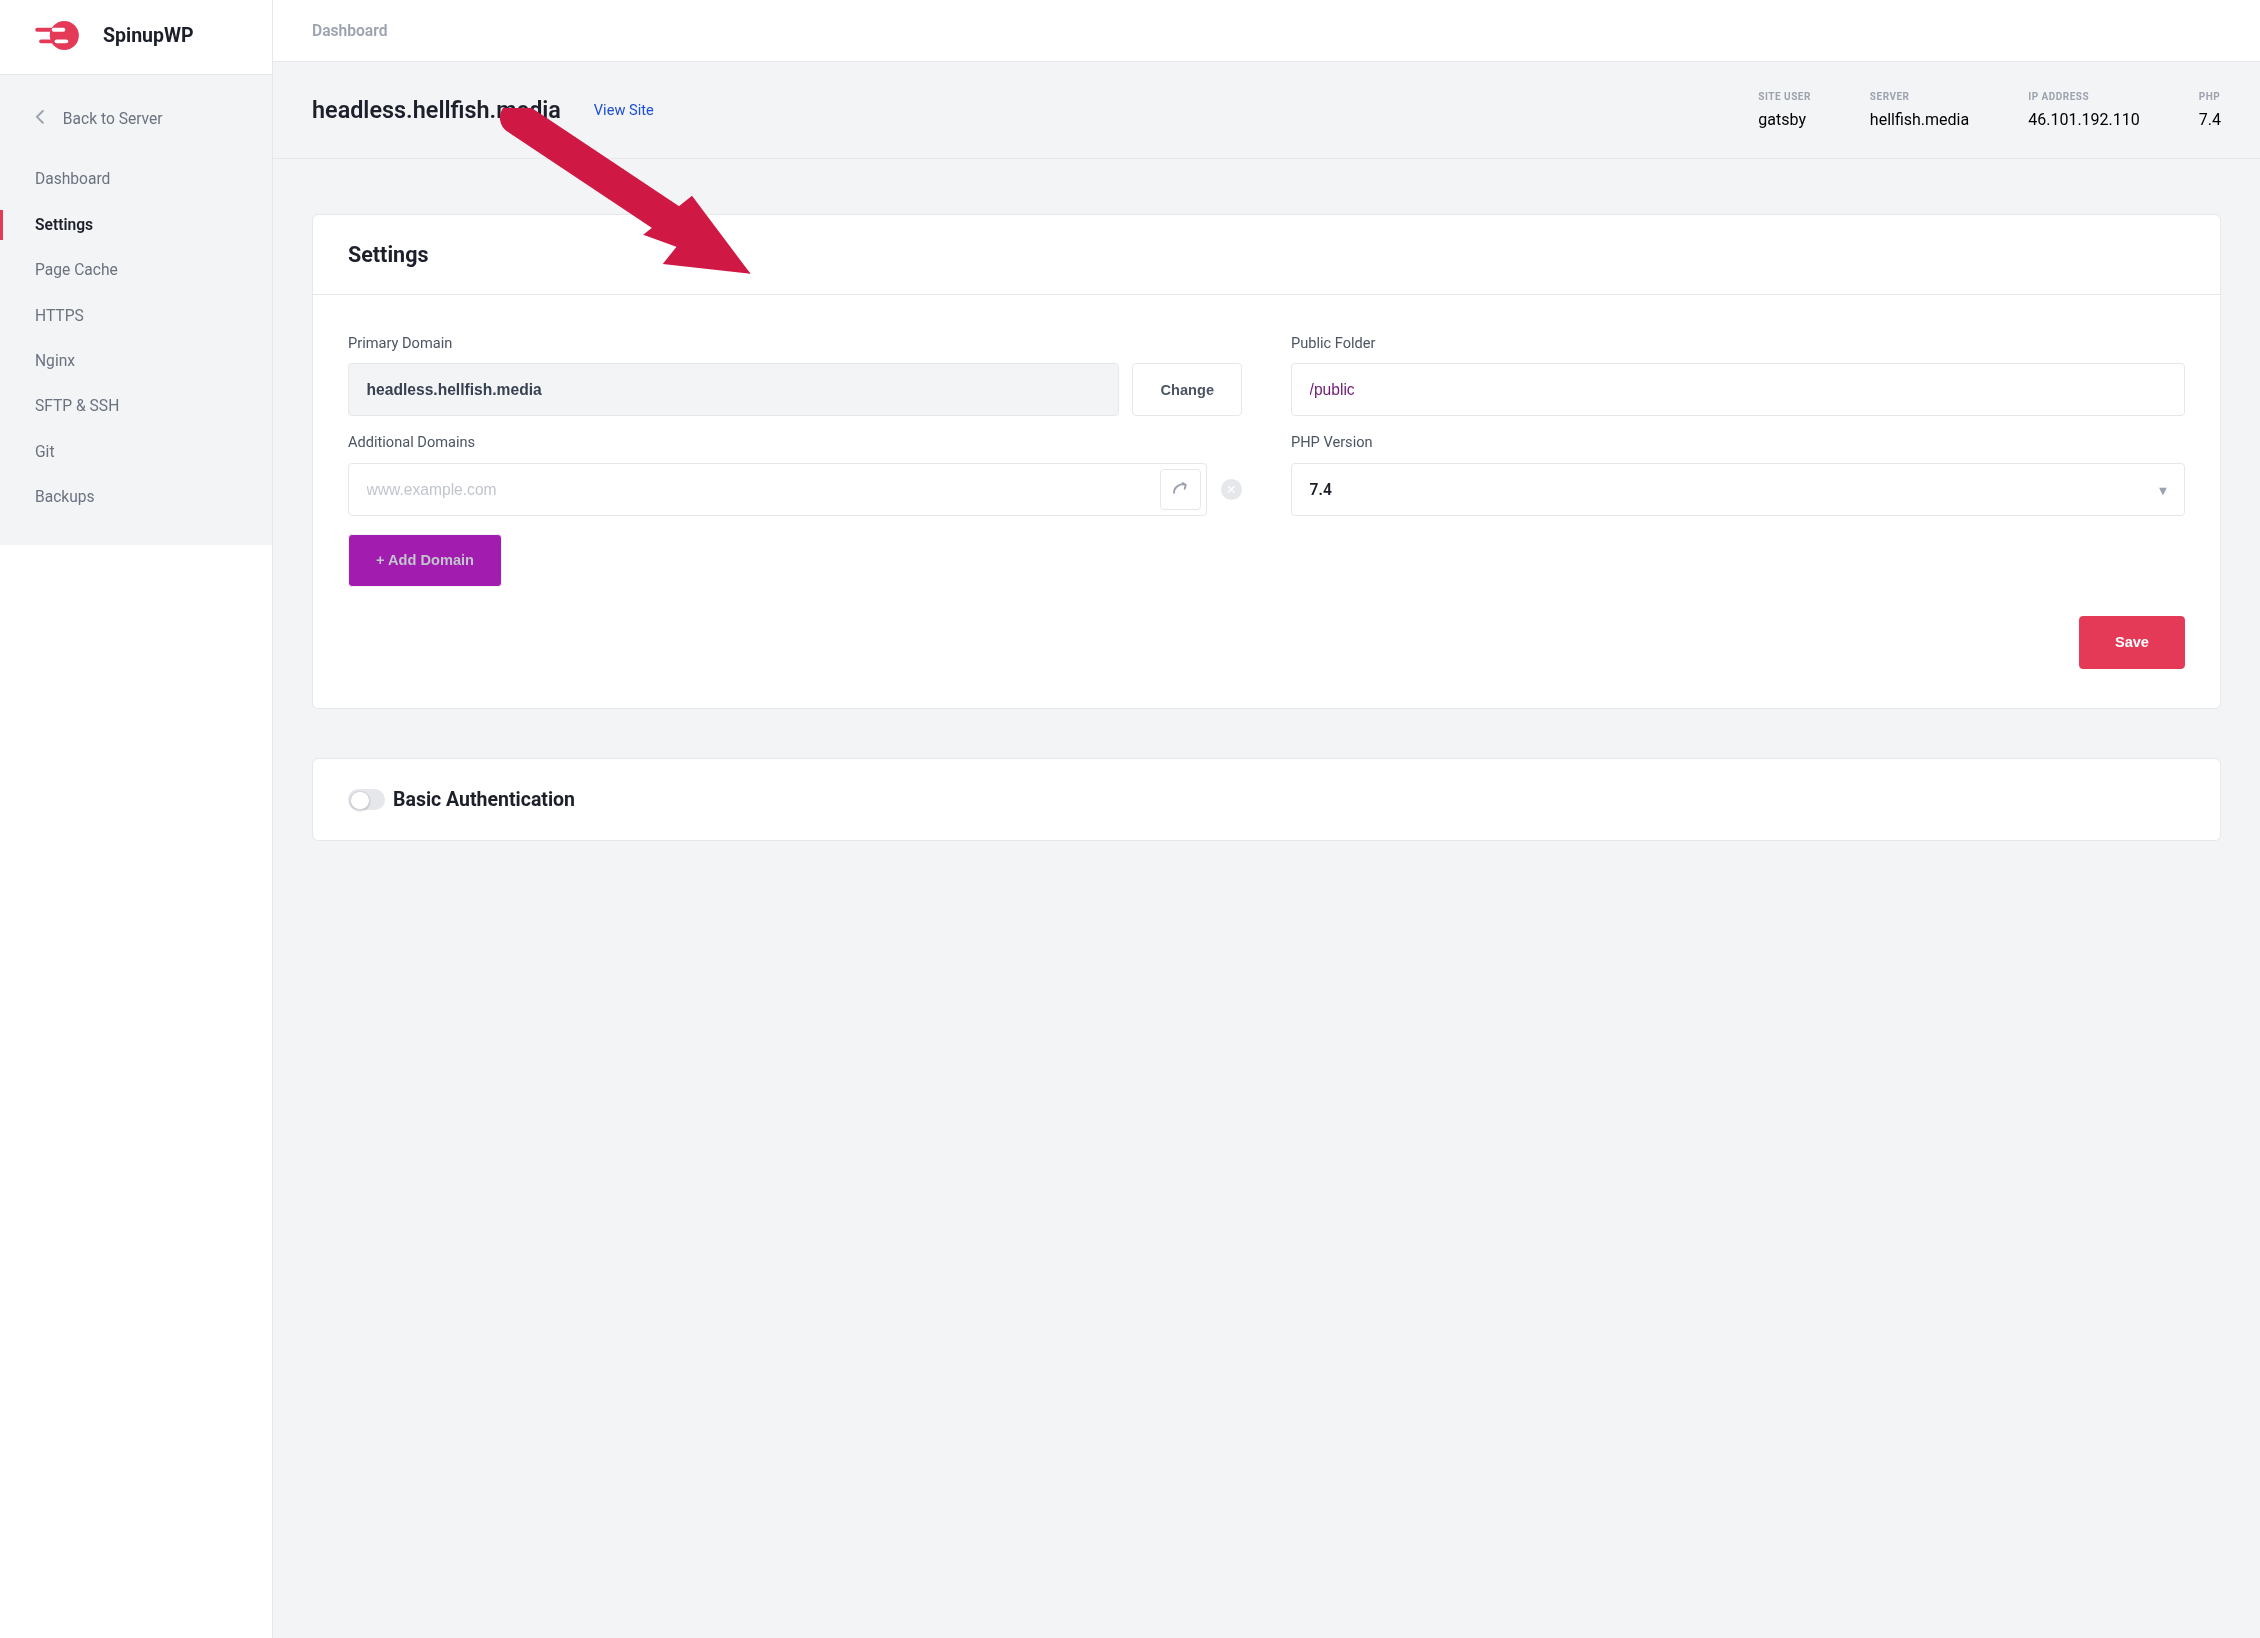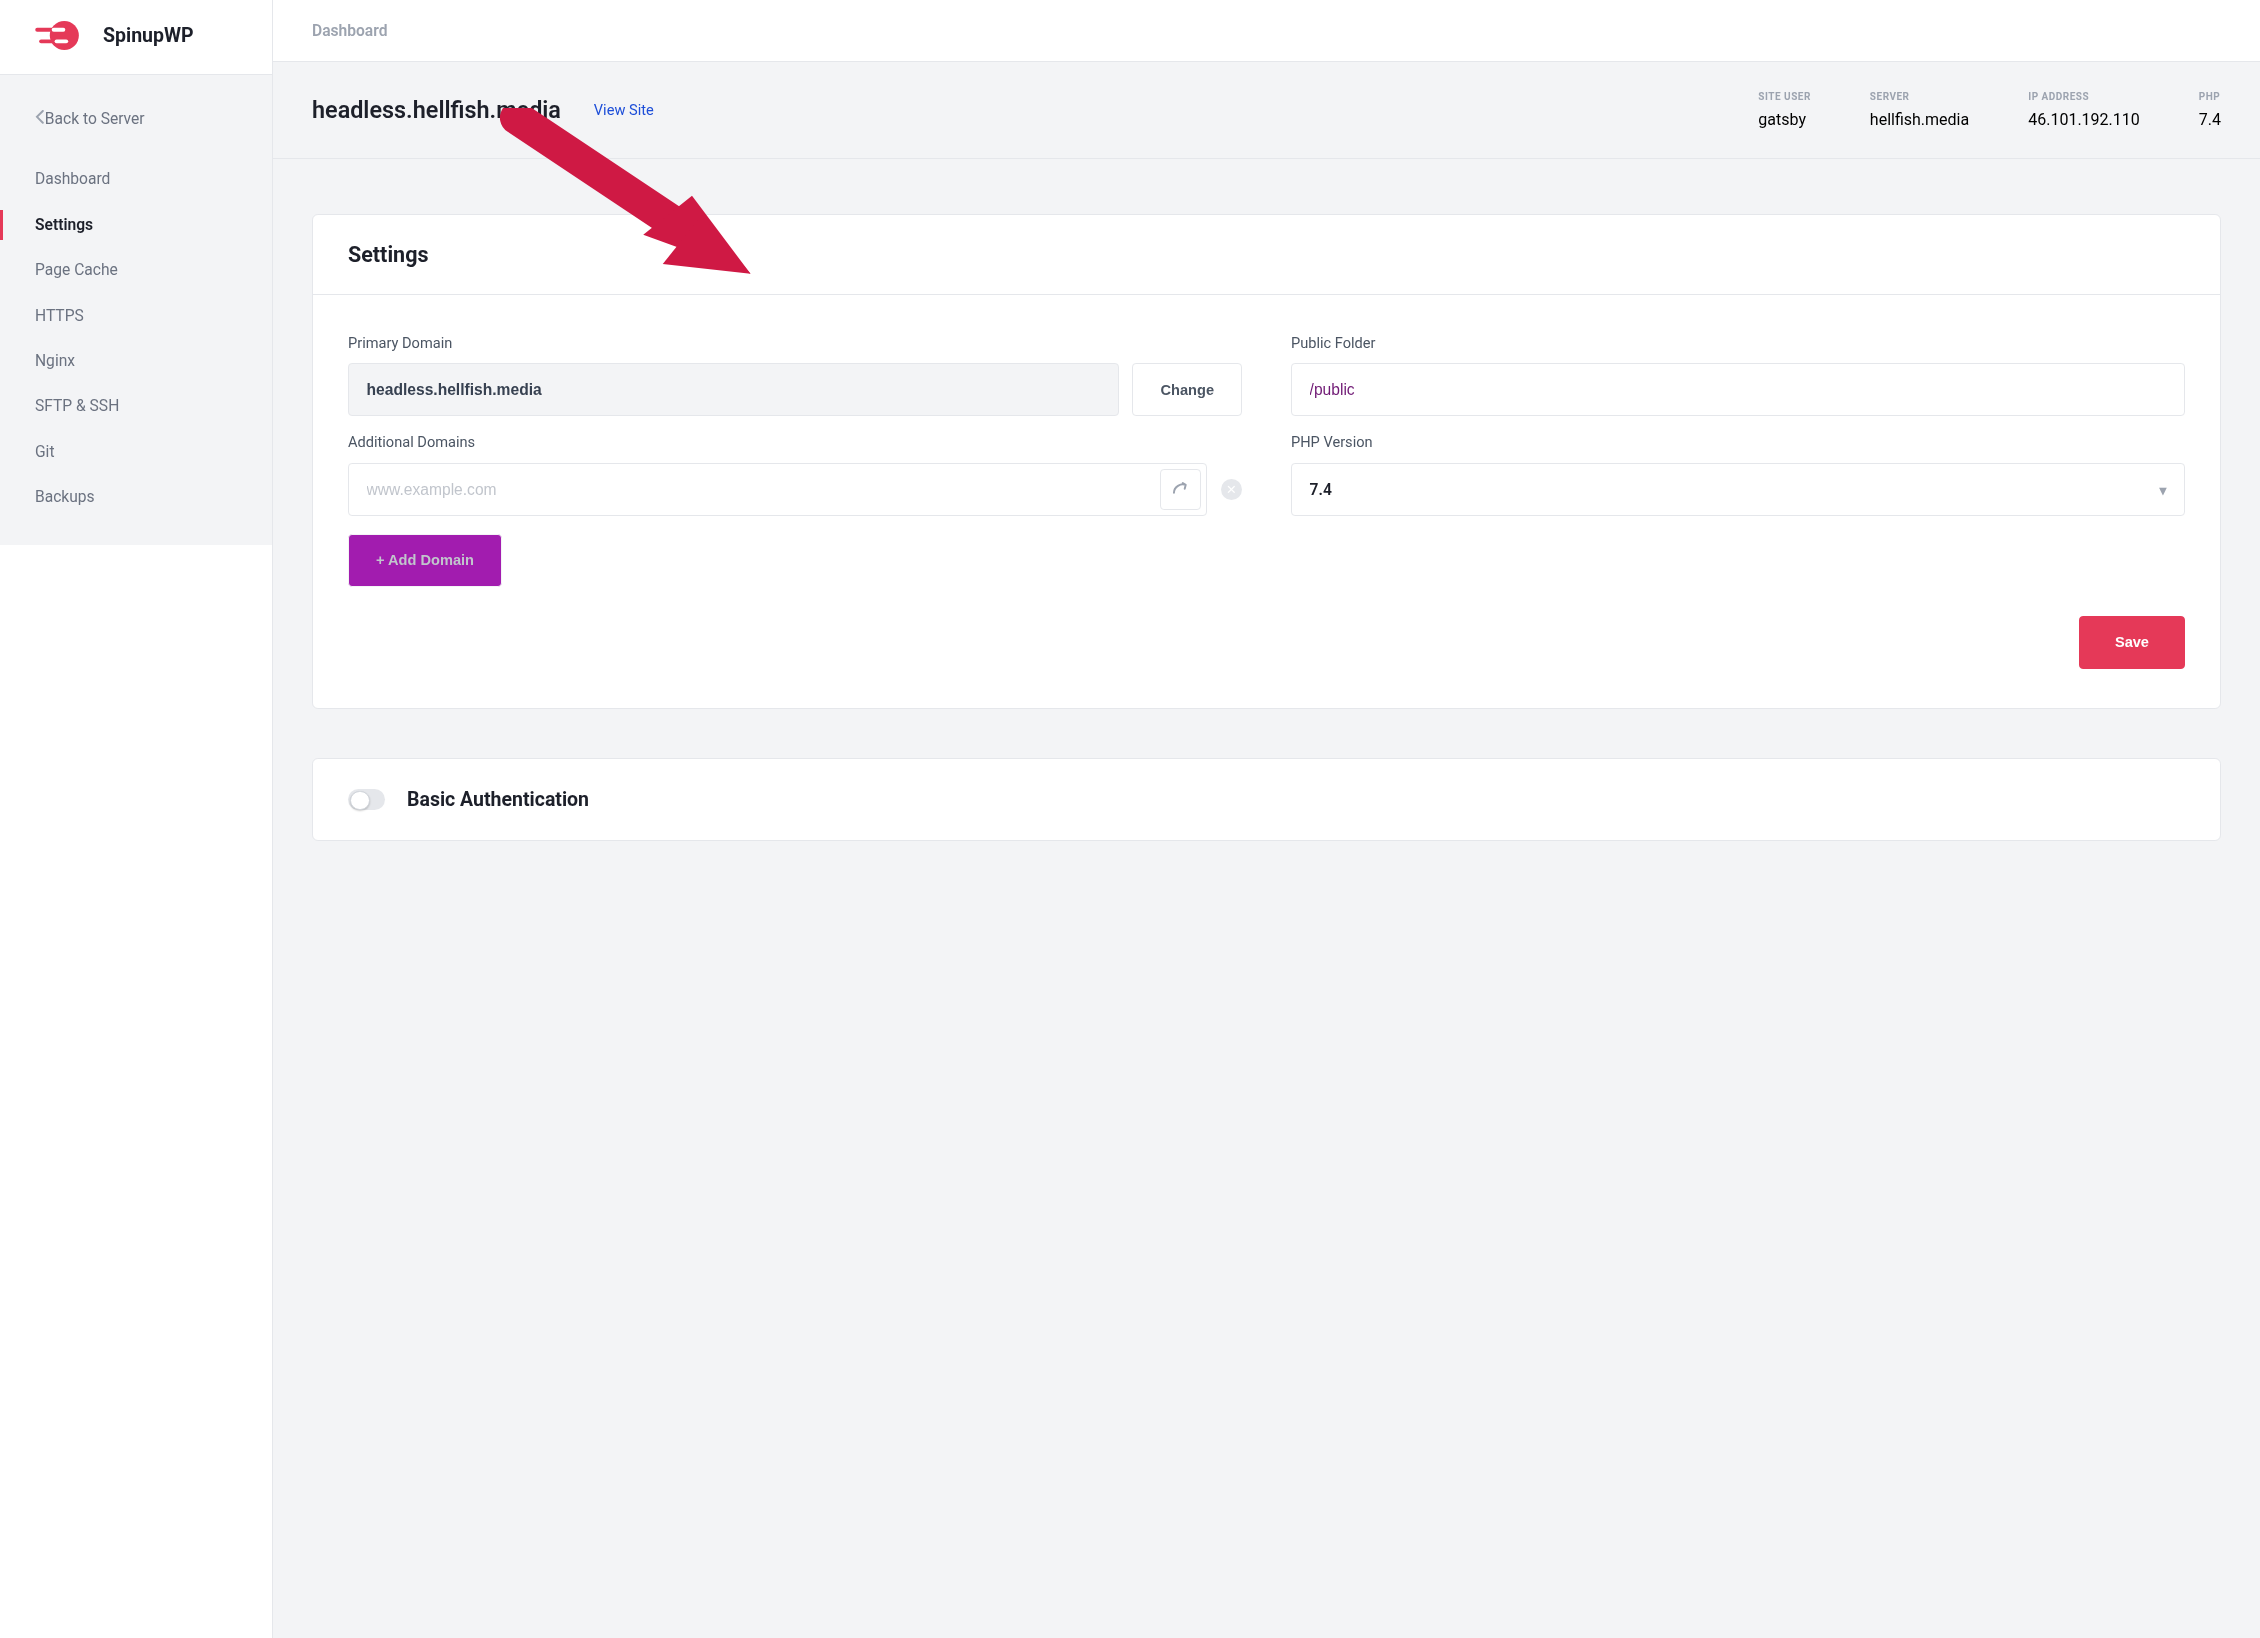--- a/index.html
+++ b/index.html
@@ -6,21 +6,21 @@
 body { font-family: -apple-system, BlinkMacSystemFont, "Segoe UI", Roboto, sans-serif; background: #f3f4f6; color: #333; }
 
 .app { display: flex; min-height: 100vh; }
 
 
 .sidebar { width: 273px; background: #fff; border-right: 1px solid #e5e7eb; }
 .logo-area { padding: 19.5px 35px 23.4px; display: flex; align-items: center; gap: 21px; }
 .logo-mark { width: 47px; height: 31px; position: relative; }
 .brand { font-size: 19.5px; font-weight: 700; color: #1d202a; }
 .sidebar-body { background: #f3f4f6; padding: 25px 0; border-top: 1px solid #e5e7eb; }
-.back-link { display: flex; align-items: center; gap: 1px; padding: 9.8px 35px 29px; color: #6b7280; font-size: 15.6px; cursor: pointer; }
+.back-link { display: flex; align-items: center; gap: 19px; padding: 9.8px 35px 29px; color: #6b7280; font-size: 15.6px; cursor: pointer; }
 .nav-item { padding: 13.7px 35px; color: #6b7280; font-size: 15.6px; cursor: pointer; }
 .nav-item.active { color: #1d202a; font-weight: 600; position: relative; }
 .nav-item.active::before { content: ""; position: absolute; left: 0; top: 7.8px; bottom: 7.8px; width: 2.9px; background: #e53958; }
 
 
 .main { flex: 1; display: flex; flex-direction: column; }
 .topbar { background: #fff; border-bottom: 1px solid #e5e7eb; padding: 21.5px 39px; color: #9ca3af; font-weight: 600; font-size: 15.6px; }
 .site-header { background: #f3f4f6; border-bottom: 1px solid #e5e7eb; padding: 29px 39px; display: flex; align-items: center; gap: 29px; }
 .site-title { font-size: 23.4px; font-weight: 600; color: #1d202a; }
 .view-site { color: #1d4ed8; font-size: 14.6px; margin-left: 3.9px; cursor: pointer; }
@@ -44,21 +44,21 @@
 .btn.primary { background: #e53958; color: #fff; border-color: #e53958; padding: 0 35px; }
 .btn.ghost { background: #a21caf; border-color: #f3f4f6; color: #c1c5cc; }
 .select { height: 53px; border: 1px solid #e5e7eb; border-radius: 3.9px; padding: 0 17.6px; font-size: 15.6px; color: #1d202a; width: 100%; background: #fff; display: flex; align-items: center; justify-content: space-between; font-weight: 600; cursor: pointer; }
 .caret { color: #9ca3af; font-size: 13.7px; }
 .input-icon-btn { width: 41px; height: 41px; border: 1px solid #e5e7eb; border-radius: 3.9px; background: #fff; display: flex; align-items: center; justify-content: center; color: #9ca3af; cursor: pointer; }
 .input-wrap { position: relative; flex: 1; }
 .input-wrap .input-icon-btn { position: absolute; right: 5.9px; top: 5.9px; }
 .remove-circle { width: 21.5px; height: 21.5px; border-radius: 50%; background: #e5e7eb; color: #fff; display: inline-flex; align-items: center; justify-content: center; font-size: 12.7px; cursor: pointer; }
 .actions-row { display: flex; justify-content: flex-end; margin-top: 29px; }
 
-.auth-card .card-body { padding: 29px 35px; display: flex; align-items: center; gap: 22px; }
+.auth-card .card-body { padding: 29px 35px; display: flex; align-items: center; gap: 8px; }
 .toggle { width: 37px; height: 21.5px; border-radius: 21.5px; background: #e5e7eb; position: relative; cursor: pointer; }
 .toggle::after { content: ""; position: absolute; width: 17.6px; height: 17.6px; border-radius: 50%; background: #fff; top: 2px; left: 2px; box-shadow: 0 1px 2px rgba(0,0,0,.2); border: 1px solid #d1d5db; }
 .auth-title { font-size: 19.5px; font-weight: 700; color: #1d202a; }
 
 
 .arrow-annot { position: absolute; pointer-events: none; }
 .arrow-svg { width: 273px; height: 195px; }
 </style>
 </head>
 <body>

